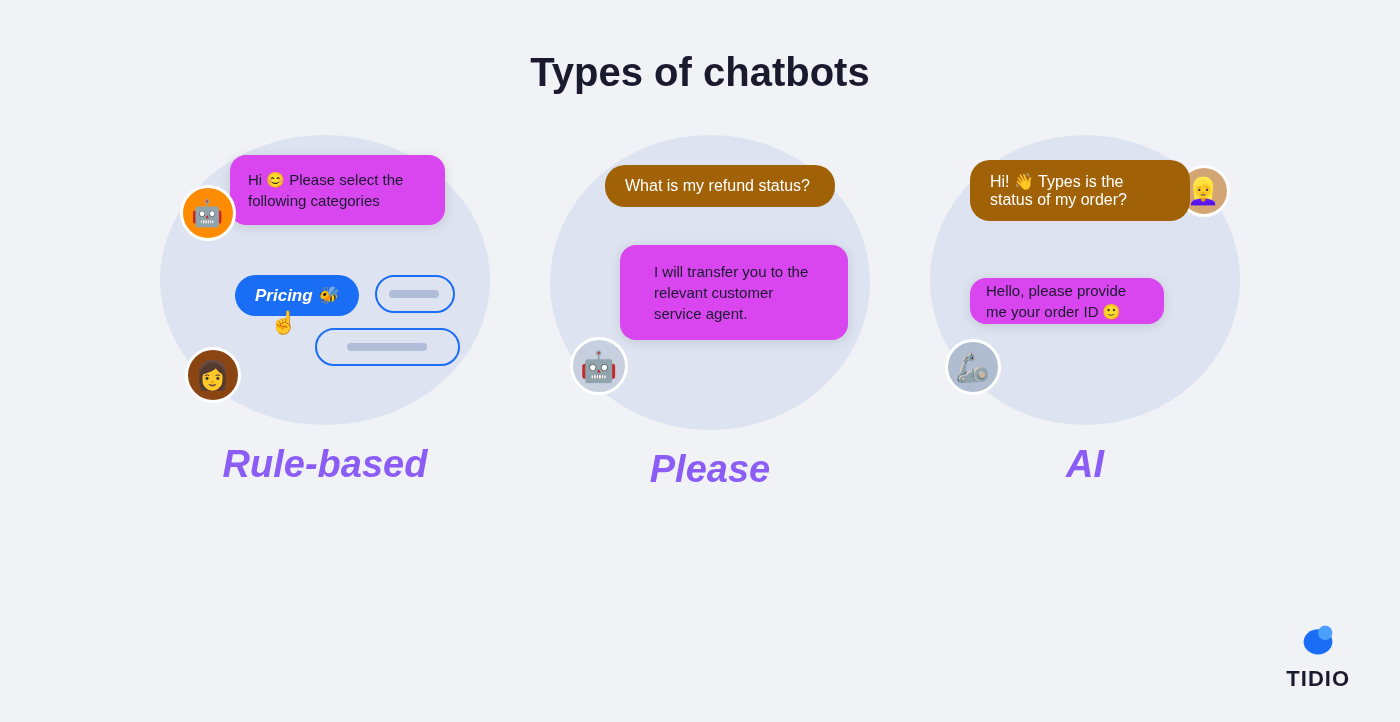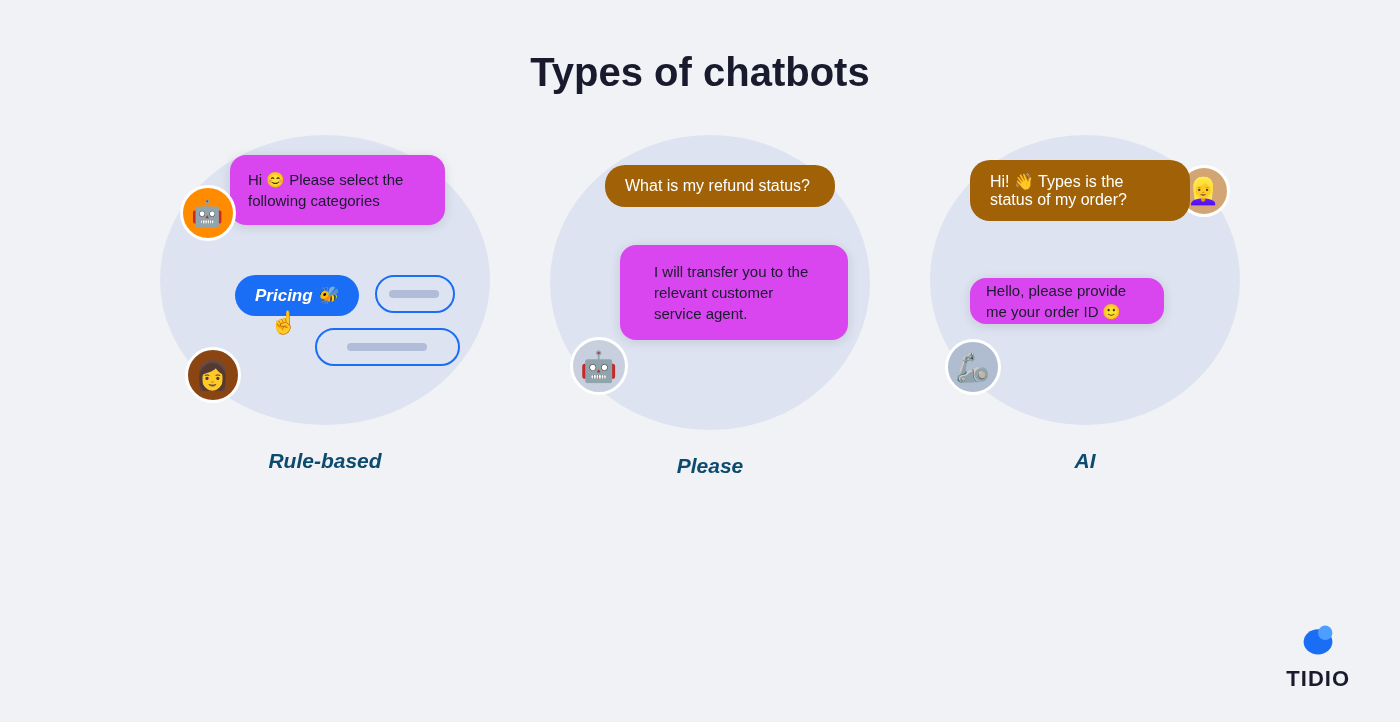--- a/index.html
+++ b/index.html
@@ -42,24 +42,24 @@
       height: 300px;
       border-radius: 50%;
       background: #dde3f0;
       position: relative;
       display: flex;
       align-items: center;
       justify-content: center;
     }
 
     .col-label {
-      font-size: 21px;
+      font-size: 38px;
       font-weight: 700;
-      color: #0c4a6e;
-      margin-top: 24px;
+      color: #8b5cf6;
+      margin-top: 18px;
       font-style: italic;
     }
 
     
     .rulebased-blob {
       width: 330px;
       height: 290px;
     }
 
     .rb-inner {

